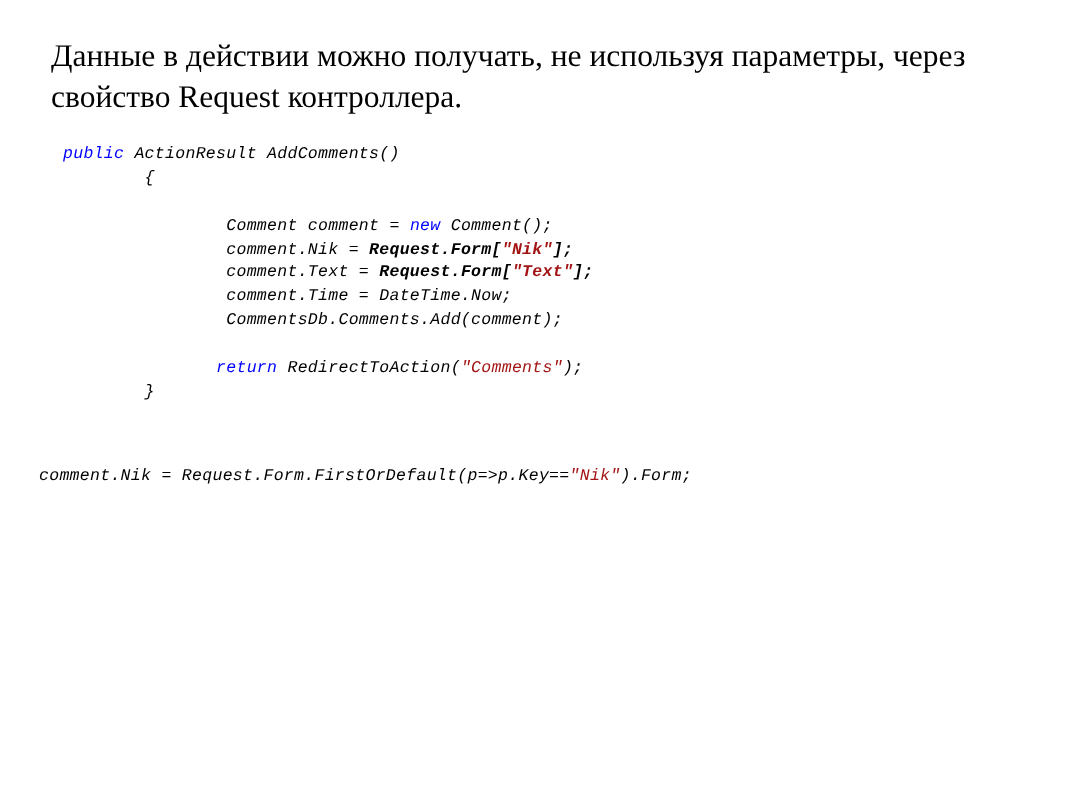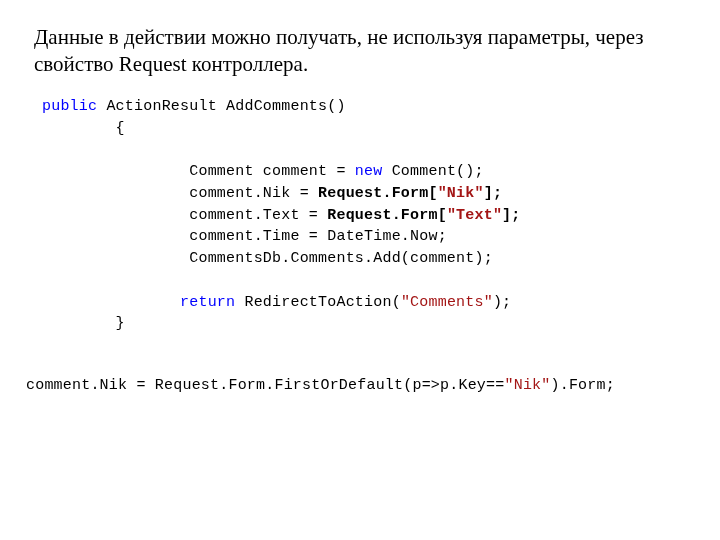--- a/index.html
+++ b/index.html
@@ -17,24 +17,25 @@
     padding: 24px 20px 0 34px;
     color: #000;
   }
   .intro {
     font-size: 21px;
     line-height: 1.28;
     margin-bottom: 18px;
   }
   .code {
     font-family: Consolas, "Courier New", monospace;
-    font-size: 15px;
+    font-size: 11px;
     line-height: 1.45;
     white-space: pre;
     letter-spacing: 0.2px;
+    font-style: italic;
   }
   .code .kw { color: #0000ff; }
   .code .str { color: #a31515; }
   .code .bold { font-weight: bold; }
   .block1 { margin: 0 0 40px 8px; }
   .block2 { margin: 0 0 0 -8px; }
 </style>
 </head>
 <body>
 

